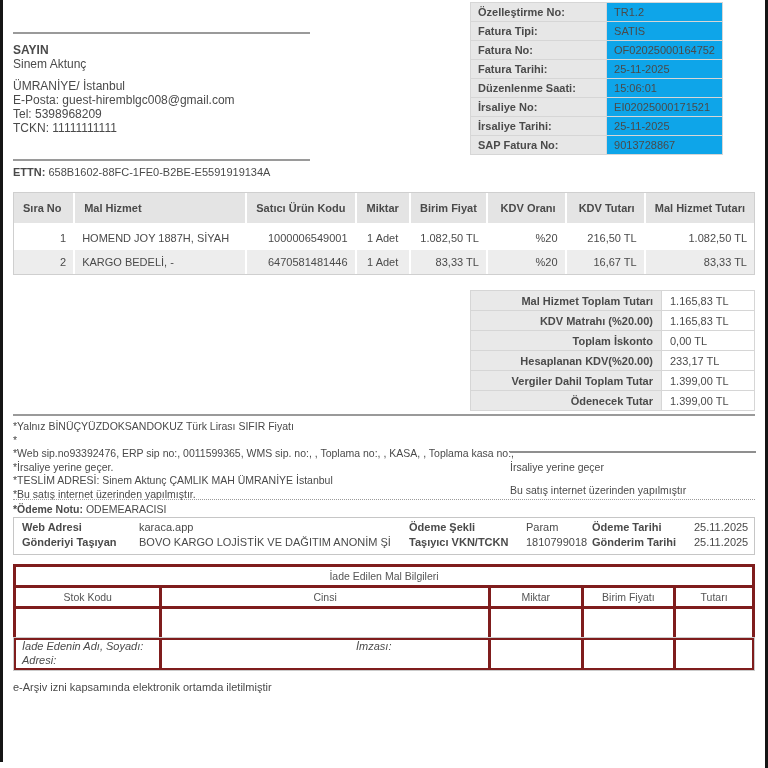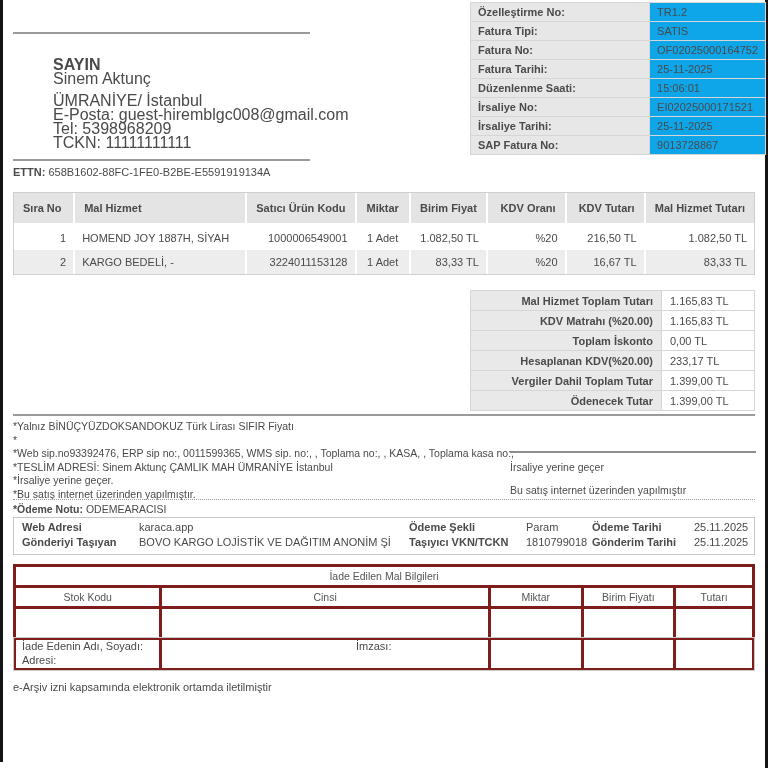--- a/index.html
+++ b/index.html
@@ -6,28 +6,28 @@
   body{
     width:768px;height:768px;position:relative;overflow:hidden;
     background:#ffffff;color:#444;
     font-family:"Liberation Sans","DejaVu Sans",sans-serif;
     font-size:11px;
   }
   .edge-left{position:absolute;left:0;top:0;width:3px;height:762px;background:#151515;}
   .edge-right{position:absolute;right:0;top:0;width:3px;height:768px;background:#151515;}
 
   
-  table.meta{position:absolute;left:470px;top:2px;width:296px;border-collapse:collapse;font-size:11px;color:#4a4a4a;}
+  table.meta{position:absolute;left:470px;top:2px;width:253px;border-collapse:collapse;font-size:11px;color:#4a4a4a;}
   table.meta td{border:1px solid #d6d6d6;height:18px;padding:0 7px;}
   table.meta td.lbl{background:#e7e7e7;font-weight:bold;width:168px;}
   table.meta td.val{background:#0ea5e9;}
 
   
   .rule{position:absolute;height:2px;background:#9a9a9a;}
-  .customer{position:absolute;left:13px;top:58px;font-size:16px;line-height:14px;color:#4a4a4a;margin-left:40px;}
+  .customer{position:absolute;left:13px;top:43px;font-size:12px;line-height:14px;color:#4a4a4a;}
   .customer .b{font-weight:bold;}
   .customer .gap{height:8px;}
   .ettn{position:absolute;left:13px;top:166px;font-size:11px;color:#4a4a4a;}
   .ettn .b{font-weight:bold;}
 
   
   table.items{position:absolute;left:13px;top:192px;width:742px;border-collapse:separate;border-spacing:0;font-size:11px;color:#4a4a4a;border:1px solid #cfcfcf;}
   table.items th{background:#e4e4e4;height:30px;font-weight:bold;padding:0 9px;border-right:2px solid #fff;border-bottom:3px solid #fff;white-space:nowrap;}
   table.items th:last-child{border-right:none;}
   table.items td{height:24px;padding:0 7px;border-right:2px solid #fff;white-space:nowrap;}
@@ -58,21 +58,21 @@
   .c1{left:8px;} .c2{left:125px;} .c3{left:395px;} .c4{left:512px;} .c5{left:578px;} .c6{left:680px;text-align:center;}
 
   
   table.returns{position:absolute;left:13px;top:564px;width:742px;border-collapse:collapse;font-size:10.5px;color:#555;}
   table.returns td,table.returns th{border:3px solid #7f1d1d;font-weight:normal;}
   table.returns .title{height:16px;text-align:center;}
   table.returns .hdr td{height:16px;text-align:center;}
   table.returns .empty td{height:26px;}
 
   
-  .personbox{position:absolute;left:13px;top:637px;width:740px;height:32px;border:1px solid #cbcbcb;font-size:11px;color:#4a4a4a;}
+  .personbox{position:absolute;left:13px;top:637px;width:740px;height:32px;border:1px solid #cbcbcb;font-size:11px;color:#4a4a4a;font-style:italic;}
   .personbox span{position:absolute;white-space:nowrap;}
 
   .footer{position:absolute;left:13px;top:681px;font-size:11px;color:#4a4a4a;}
 </style>
 </head>
 <body>
 
 <div class="edge-left"></div>
 <div class="edge-right"></div>
 
@@ -157,21 +157,21 @@
     <td class="ta-r">1000006549001</td>
     <td class="ta-c">1 Adet</td>
     <td class="ta-r">1.082,50 TL</td>
     <td class="ta-r">%20</td>
     <td class="ta-r">216,50 TL</td>
     <td class="ta-r">1.082,50 TL</td>
   </tr>
   <tr class="alt">
     <td class="ta-r">2</td>
     <td class="ta-l">KARGO BEDELİ, -</td>
-    <td class="ta-r">3224011153128</td>
+    <td class="ta-r">6470581481446</td>
     <td class="ta-c">1 Adet</td>
     <td class="ta-r">83,33 TL</td>
     <td class="ta-r">%20</td>
     <td class="ta-r">16,67 TL</td>
     <td class="ta-r">83,33 TL</td>
   </tr>
 </tbody>
   </table>
 
 <table class="totals">
@@ -202,22 +202,22 @@
       </tr>
 </tbody>
   </table>
 
 <div class="rule" style="left:13px;top:414px;width:742px;"></div>
 
 <div class="notes">
   <div>*Yalnız BİNÜÇYÜZDOKSANDOKUZ Türk Lirası SIFIR Fiyatı</div>
   <div>*</div>
   <div>*Web sip.no93392476, ERP sip no:, 0011599365, WMS sip. no:, , Toplama no:, , KASA, , Toplama kasa no:,</div>
+  <div>*İrsaliye yerine geçer.</div>
   <div>*TESLİM ADRESİ: Sinem Aktunç ÇAMLIK MAH ÜMRANİYE İstanbul</div>
-  <div>*İrsaliye yerine geçer.</div>
   <div>*Bu satış internet üzerinden yapılmıştır.</div>
 </div>
 <div class="note-rule"></div>
 <div class="rnote1">İrsaliye yerine geçer</div>
 <div class="rnote2">Bu satış internet üzerinden yapılmıştır</div>
 
 <div class="dotted"></div>
 <div class="payment-note">
   <span class="b">*Ödeme Notu:</span>
   <span>ODEMEARACISI</span>

